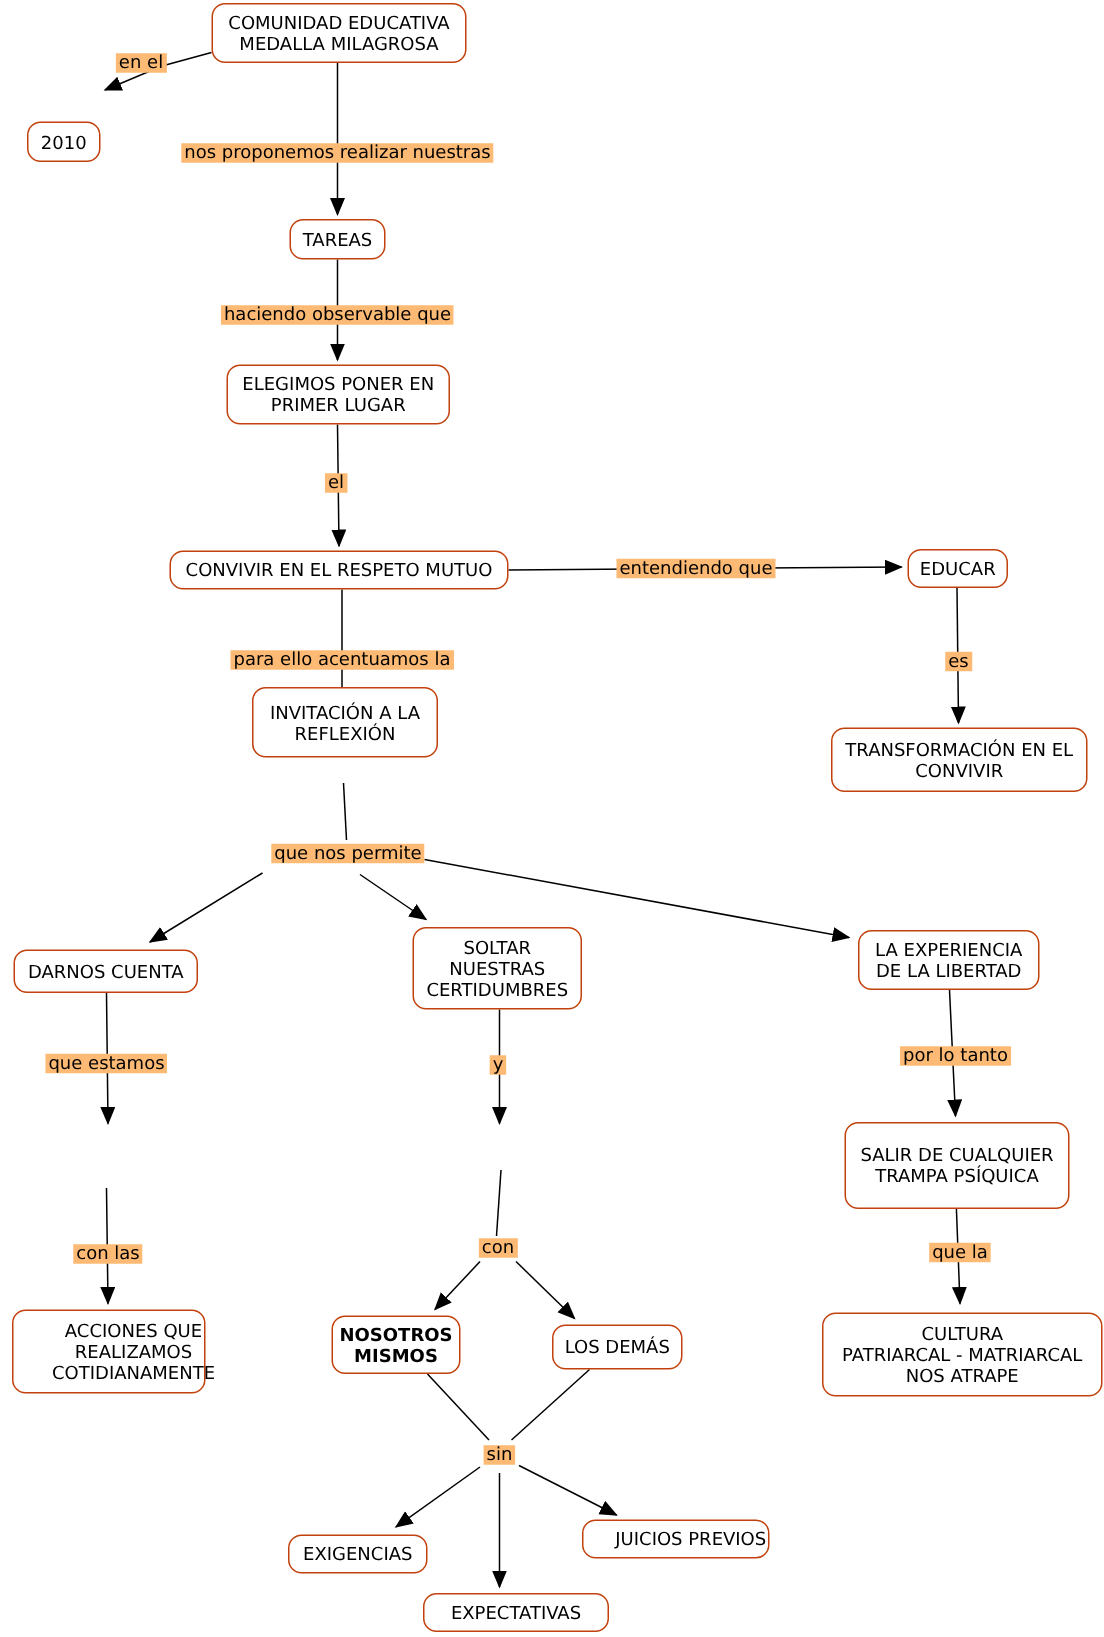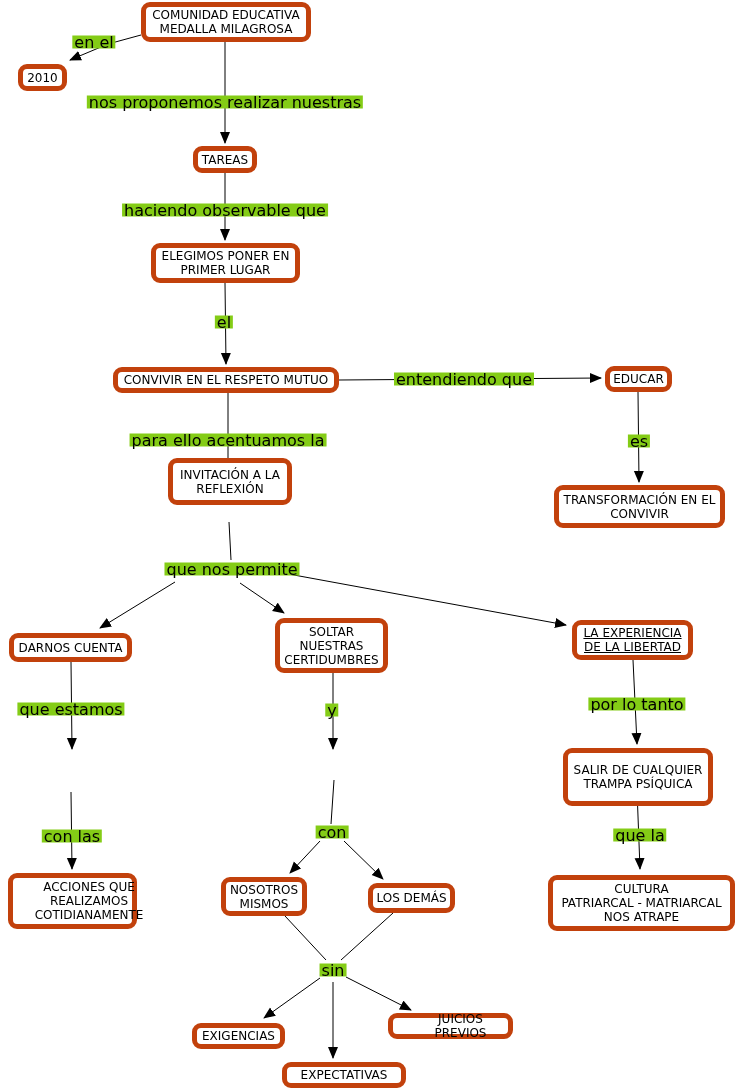--- a/index.html
+++ b/index.html
@@ -14,36 +14,36 @@
   }
   #edges {
     position: absolute;
     left: 0; top: 0;
     width: 736px; height: 1091px;
   }
   .node {
     position: absolute;
     box-sizing: border-box;
     background: #ffffff;
-    border: 5px solid #c2410c;
+    border: 1px solid #c2410c;
     border-radius: 9px;
     display: flex;
     align-items: center;
     justify-content: center;
     text-align: center;
     font-size: 12px;
     line-height: 14px;
     white-space: pre-line;
     z-index: 2;
   }
   .llabel {
     position: absolute;
     transform: translate(-50%, -50%);
-    background: #84cc16;
-    font-size: 16px;
+    background: #fdba74;
+    font-size: 12px;
     line-height: 13px;
     padding: 0 2px;
     white-space: nowrap;
     z-index: 1;
   }
   line, polyline { stroke: #000000; stroke-width: 1; fill: none; }
 </style>
 </head>
 <body>
 
@@ -76,41 +76,41 @@
     <line x1="393" y1="913" x2="341" y2="960"></line>
     <line x1="320" y1="978" x2="264" y2="1018" marker-end="url(#arrow)"></line>
     <line x1="333" y1="982" x2="333" y2="1058" marker-end="url(#arrow)"></line>
     <line x1="346" y1="977" x2="411" y2="1010" marker-end="url(#arrow)"></line>
     <line x1="633" y1="660" x2="637" y2="744" marker-end="url(#arrow)"></line>
     <line x1="637" y1="790" x2="640" y2="869" marker-end="url(#arrow)"></line>
   </svg>
 
   <div class="node" style="left:141px; top:2px; width:170px; height:40px;">COMUNIDAD EDUCATIVA
 MEDALLA MILAGROSA</div>
-  <div class="node" style="left:18px; top:64px; width:49px; height:27px;">2010</div>
+  <div class="node" style="left:18px; top:81px; width:49px; height:27px;">2010</div>
   <div class="node" style="left:193px; top:146px; width:64px; height:27px;">TAREAS</div>
   <div class="node" style="left:151px; top:243px; width:149px; height:40px;">ELEGIMOS PONER EN
 PRIMER LUGAR</div>
   <div class="node" style="left:113px; top:367px; width:226px; height:26px;">CONVIVIR EN EL RESPETO MUTUO</div>
   <div class="node" style="left:605px; top:366px; width:67px; height:26px;">EDUCAR</div>
   <div class="node" style="left:554px; top:485px; width:171px; height:43px;">TRANSFORMACIÓN EN EL
 CONVIVIR</div>
   <div class="node" style="left:168px; top:458px; width:124px; height:47px;">INVITACIÓN A LA
 REFLEXIÓN</div>
   <div class="node" style="left:9px; top:633px; width:123px; height:29px;">DARNOS CUENTA</div>
   <div class="node" style="left:8px; top:873px; width:129px; height:56px;padding-left:33px;">ACCIONES QUE
 REALIZAMOS
 COTIDIANAMENTE</div>
   <div class="node" style="left:275px; top:618px; width:113px; height:55px;">SOLTAR
 NUESTRAS
 CERTIDUMBRES</div>
-  <div class="node" style="left:221px; top:877px; width:86px; height:39px;">NOSOTROS
+  <div class="node" style="left:221px; top:877px; width:86px; height:39px;font-weight:bold;">NOSOTROS
 MISMOS</div>
   <div class="node" style="left:368px; top:883px; width:87px; height:30px;">LOS DEMÁS</div>
-  <div class="node" style="left:572px; top:620px; width:121px; height:40px;text-decoration:underline;">LA EXPERIENCIA
+  <div class="node" style="left:572px; top:620px; width:121px; height:40px;">LA EXPERIENCIA
 DE LA LIBERTAD</div>
   <div class="node" style="left:563px; top:748px; width:150px; height:58px;">SALIR DE CUALQUIER
 TRAMPA PSÍQUICA</div>
   <div class="node" style="left:548px; top:875px; width:187px; height:56px;">CULTURA
 PATRIARCAL - MATRIARCAL
 NOS ATRAPE</div>
   <div class="node" style="left:192px; top:1023px; width:93px; height:26px;">EXIGENCIAS</div>
   <div class="node" style="left:282px; top:1062px; width:124px; height:26px;">EXPECTATIVAS</div>
   <div class="node" style="left:388px; top:1013px; width:125px; height:26px;padding-left:20px;">JUICIOS PREVIOS</div>
 

